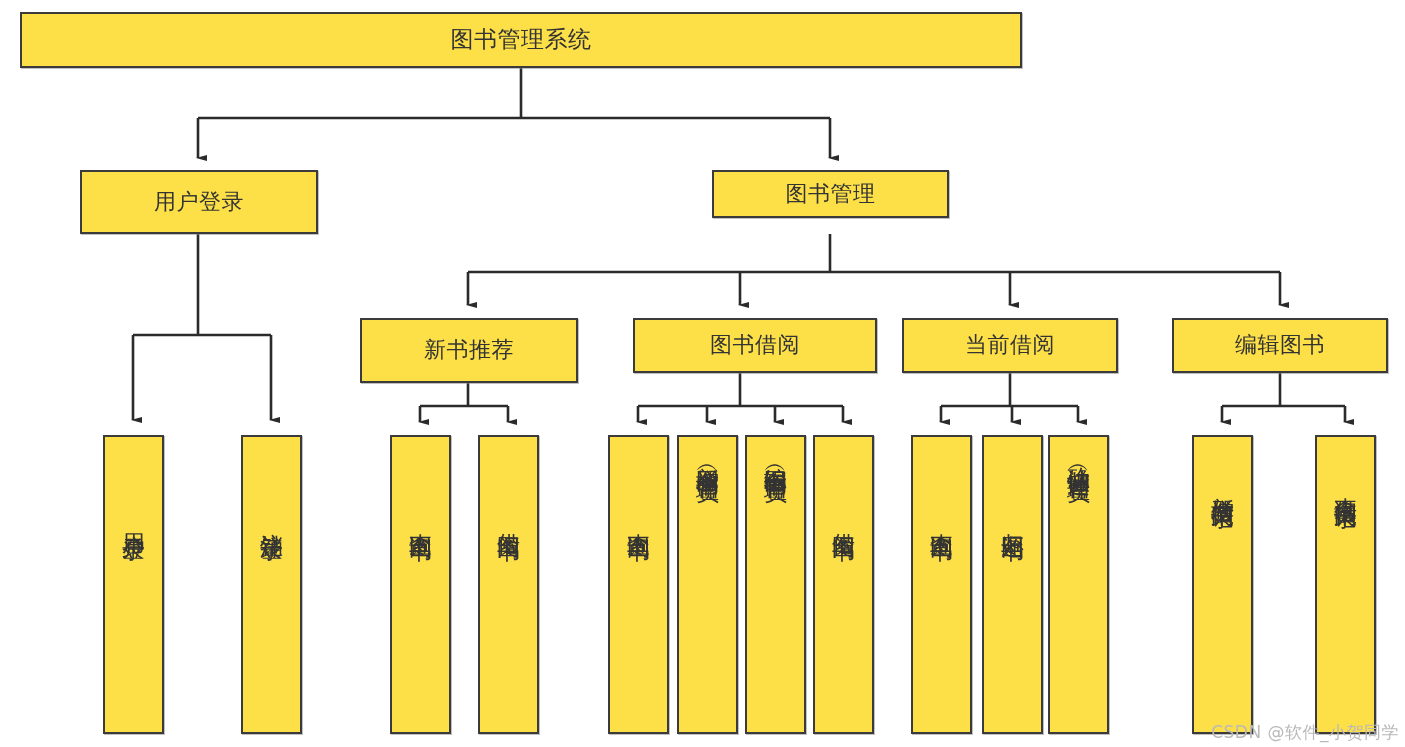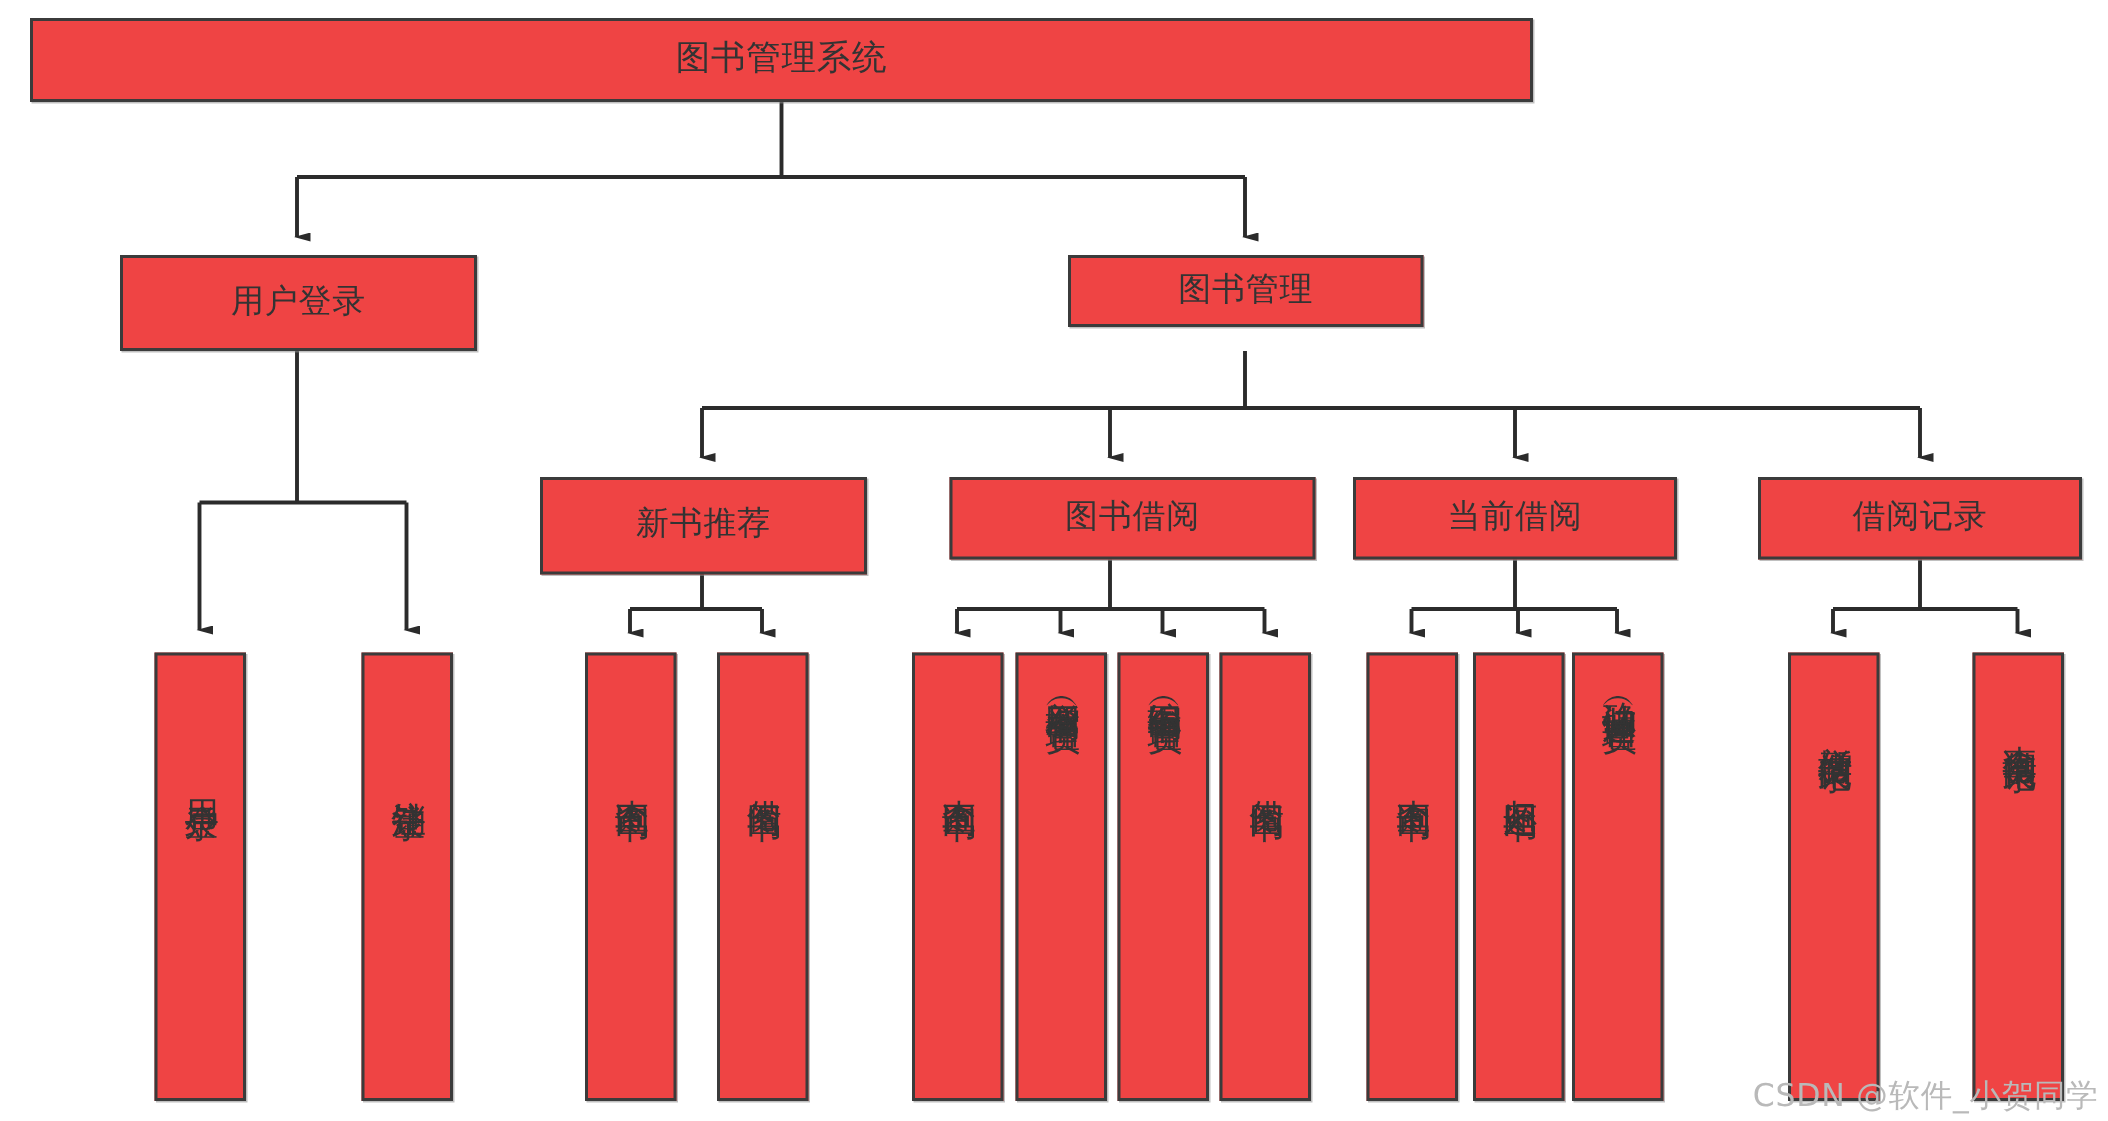--- a/index.html
+++ b/index.html
@@ -22,21 +22,21 @@
     position: absolute;
     left: 0;
     top: 0;
     width: 1405px;
     height: 747px;
   }
   .node {
     position: absolute;
     box-sizing: border-box;
     border: 2px solid #3b3b3b;
-    background: #ef4444;
+    background: #fde047;
     color: #2b2b2b;
     display: flex;
     align-items: center;
     justify-content: center;
     box-shadow: 1px 1px 0 rgba(140,140,140,0.55);
   }
   .node .label {
     display: block;
     text-align: center;
     letter-spacing: 0.5px;
@@ -70,21 +70,21 @@
   .node.vertical.tall .label {
     margin-top: 6px;
   }
   .node.vertical.midlow .label {
     margin-top: 36px;
   }
   .watermark {
     position: absolute;
     right: 6px;
     bottom: 3px;
-    font-size: 21px;
+    font-size: 17px;
     color: #b9b9b9;
     white-space: nowrap;
     letter-spacing: 0.5px;
   }
 </style>
 </head>
 <body>
 
 <div id="canvas">
 
@@ -156,21 +156,21 @@
 
   <div class="node horizontal" style="left:633px; top:318px; width:244px; height:55px;">
     <span class="label">图书借阅</span>
   </div>
 
   <div class="node horizontal" style="left:902px; top:318px; width:216px; height:55px;">
     <span class="label">当前借阅</span>
   </div>
 
   <div class="node horizontal" style="left:1172px; top:318px; width:216px; height:55px;">
-    <span class="label">借阅记录</span>
+    <span class="label">编辑图书</span>
   </div>
 
   <div class="node vertical mid" style="left:103px; top:435px; width:61px; height:299px;">
     <span class="label">用户登录</span>
   </div>
 
   <div class="node vertical mid" style="left:241px; top:435px; width:61px; height:299px;">
     <span class="label">注销登录</span>
   </div>
 

